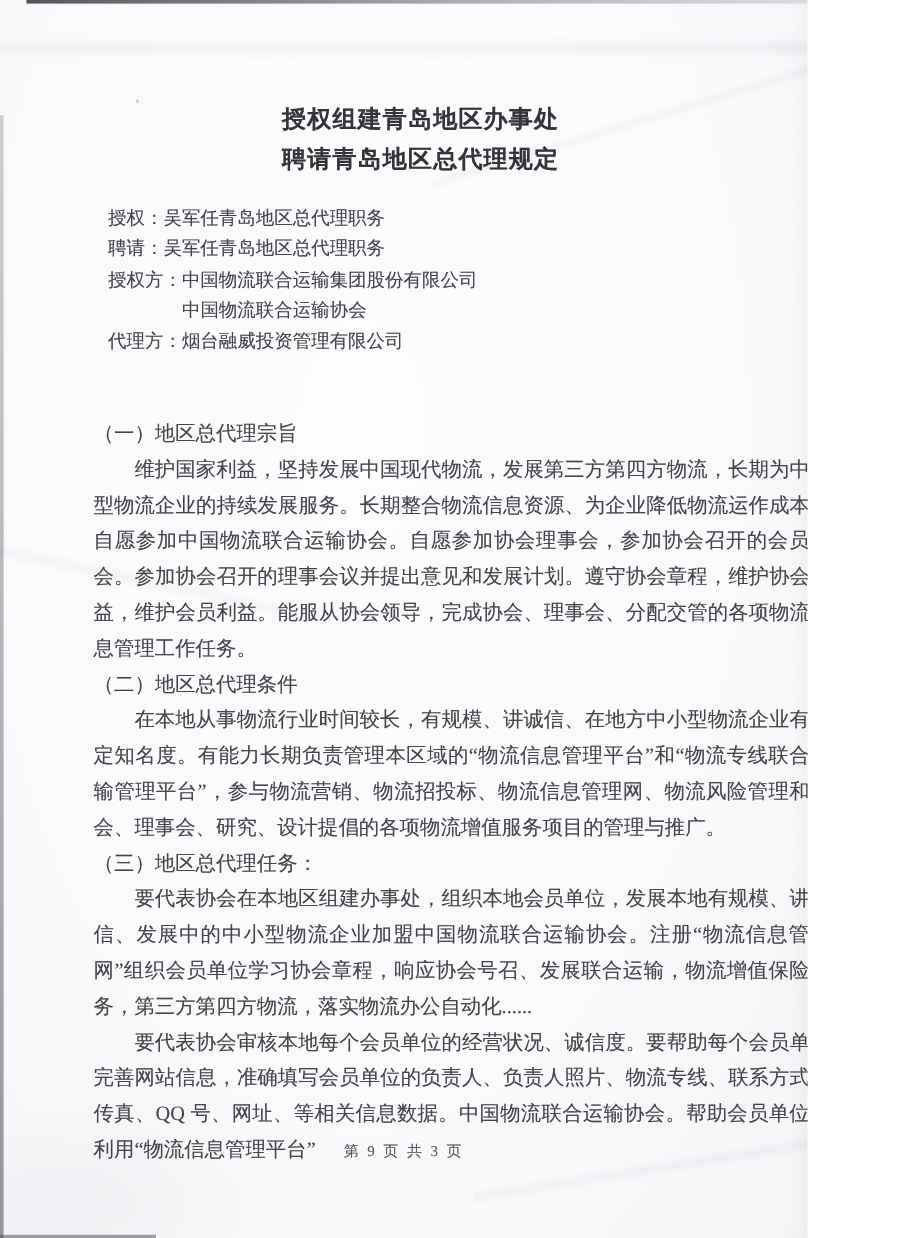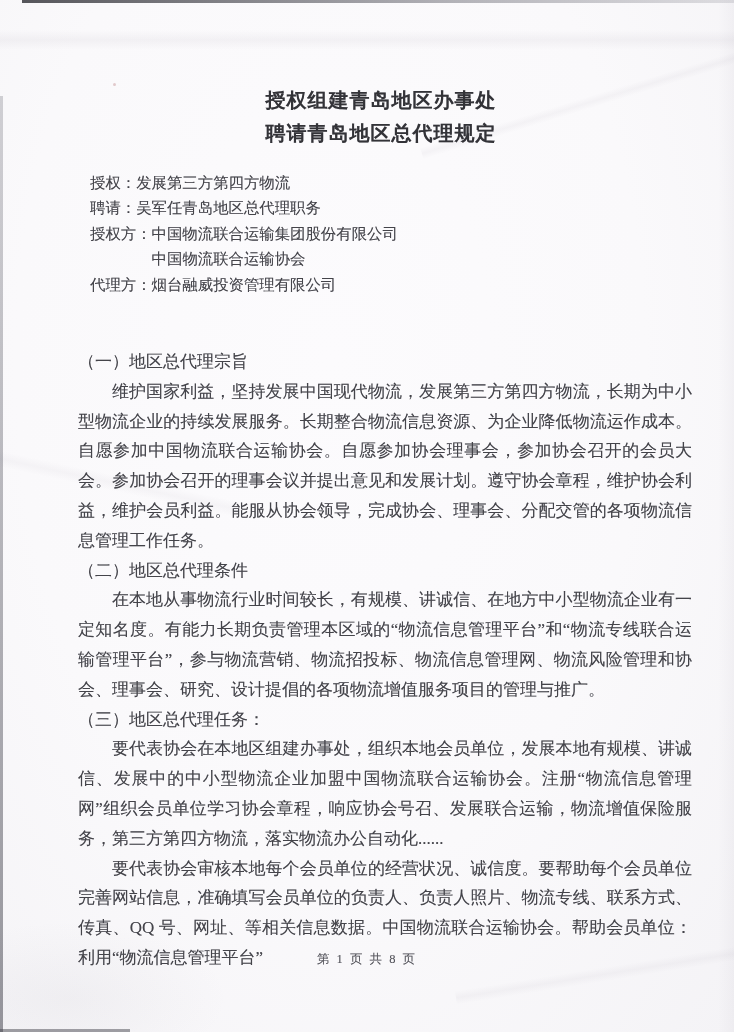--- a/index.html
+++ b/index.html
@@ -2,21 +2,21 @@
 <html><head>
 <meta charset="utf-8">
 <style>
   html, body {
     margin: 0;
     padding: 0;
     background: #ffffff;
   }
   .page {
     position: relative;
-    width: 734px;
+    width: 673px;
     height: 1032px;
     overflow: hidden;
     background:
       radial-gradient(ellipse at 45% 35%, #fcfbfd 0%, #faf9fb 55%, #f4f3f6 100%);
     font-family: "Liberation Serif", "DejaVu Serif", serif;
     color: #44444a;
   }
   
   .edge-top {
     position: absolute; top: 0; left: 22px; right: 0; height: 3px;
@@ -126,32 +126,32 @@
   <div class="crease crease-5"></div>
   <div class="speck-1"></div>
   <div class="speck-2"></div>
 
   <div class="title-block">
     <span class="title-line">授权组建青岛地区办事处</span>
     <span class="title-line">聘请青岛地区总代理规定</span>
   </div>
 
   <div class="meta-block">
-    <div class="meta-line">授权：发展第三方第四方物流</div>
+    <div class="meta-line">授权：吴军任青岛地区总代理职务</div>
     <div class="meta-line">聘请：吴军任青岛地区总代理职务</div>
     <div class="meta-line">授权方：中国物流联合运输集团股份有限公司</div>
     <div class="meta-line indent">中国物流联合运输协会</div>
     <div class="meta-line">代理方：烟台融威投资管理有限公司</div>
   </div>
 
   <div class="body-block">
     <div class="section-heading">（一）地区总代理宗旨</div>
     <p class="para">维护国家利益，坚持发展中国现代物流，发展第三方第四方物流，长期为中小型物流企业的持续发展服务。长期整合物流信息资源、为企业降低物流运作成本。自愿参加中国物流联合运输协会。自愿参加协会理事会，参加协会召开的会员大会。参加协会召开的理事会议并提出意见和发展计划。遵守协会章程，维护协会利益，维护会员利益。能服从协会领导，完成协会、理事会、分配交管的各项物流信息管理工作任务。</p>
     <div class="section-heading">（二）地区总代理条件</div>
     <p class="para">在本地从事物流行业时间较长，有规模、讲诚信、在地方中小型物流企业有一定知名度。有能力长期负责管理本区域的“物流信息管理平台”和“物流专线联合运输管理平台”，参与物流营销、物流招投标、物流信息管理网、物流风险管理和协会、理事会、研究、设计提倡的各项物流增值服务项目的管理与推广。</p>
     <div class="section-heading">（三）地区总代理任务：</div>
     <p class="para">要代表协会在本地区组建办事处，组织本地会员单位，发展本地有规模、讲诚信、发展中的中小型物流企业加盟中国物流联合运输协会。注册“物流信息管理网”组织会员单位学习协会章程，响应协会号召、发展联合运输，物流增值保险服务，第三方第四方物流，落实物流办公自动化......</p>
     <p class="para">要代表协会审核本地每个会员单位的经营状况、诚信度。要帮助每个会员单位完善网站信息，准确填写会员单位的负责人、负责人照片、物流专线、联系方式、传真、QQ 号、网址、等相关信息数据。中国物流联合运输协会。帮助会员单位：利用“物流信息管理平台”</p>
   </div>
 
-  <div class="footer">第 1 页 共 8 页</div>
+  <div class="footer">第 9 页 共 3 页</div>
 
 </div>
 
 </body></html>

